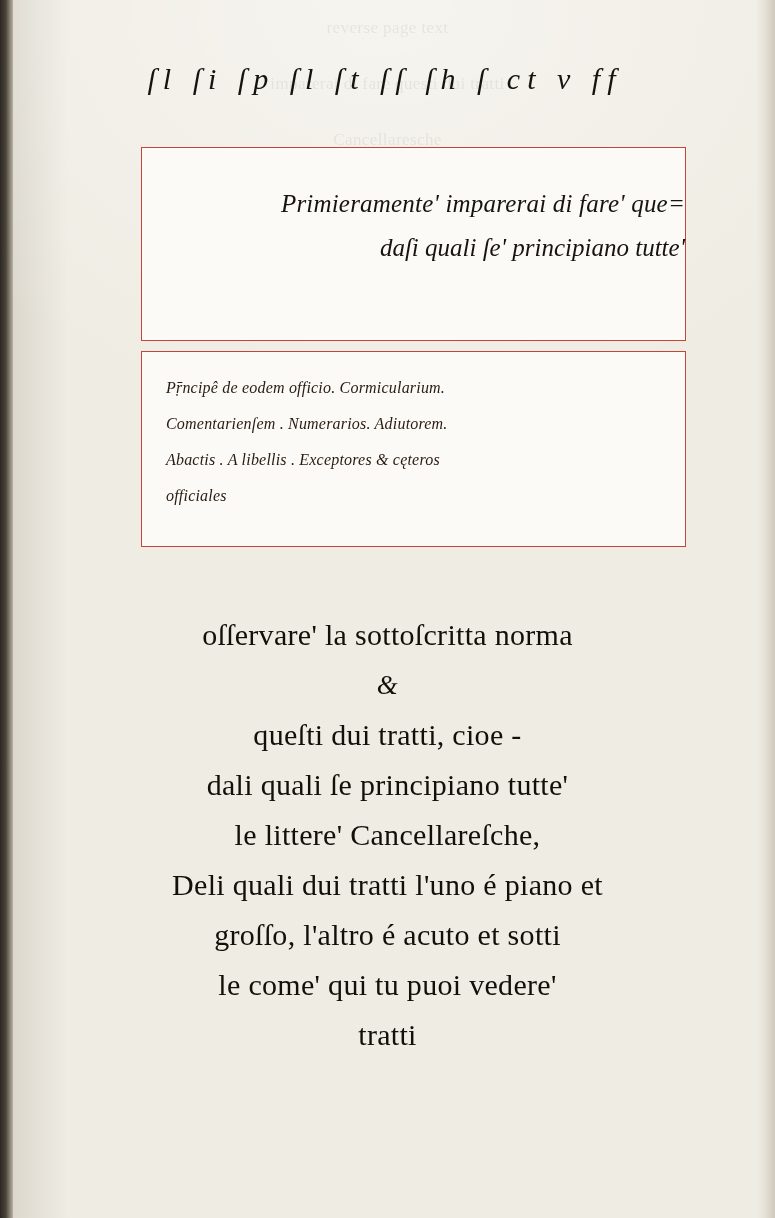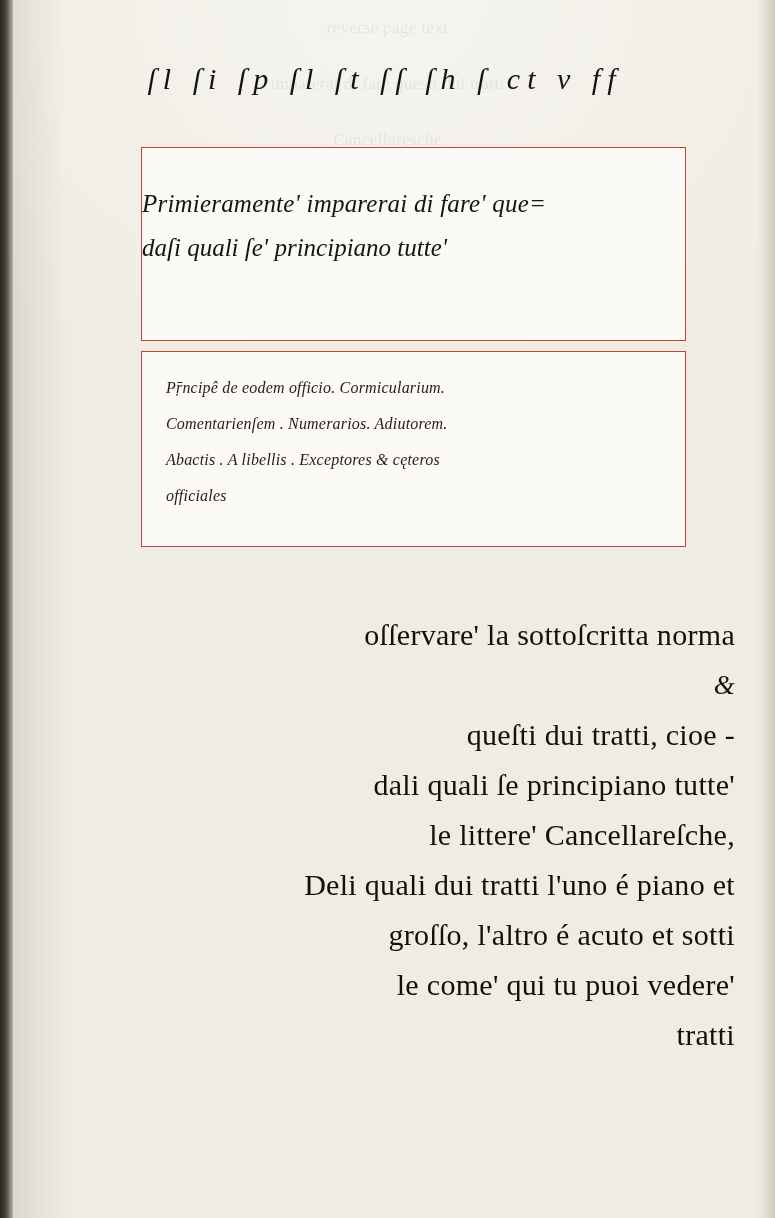--- a/index.html
+++ b/index.html
@@ -91,21 +91,21 @@
     left: 141px;
     top: 351px;
     width: 545px;
     height: 196px;
   }
 
   .plate-one-text {
     position: absolute;
     left: 0; right: 0;
     top: 34px;
-    text-align: left;
+    text-align: right;
     font-family: "Liberation Serif", serif;
     font-style: italic;
     color: #171410;
     font-size: 25px;
     line-height: 44px;
   }
   .plate-one-text .l1 { letter-spacing: 0.2px; }
 
   .plate-two-text {
     position: absolute;
@@ -131,21 +131,21 @@
     font-family: "Liberation Serif", serif;
     font-size: 30px;
     line-height: 50px;
     color: #121009;
     letter-spacing: 0.3px;
   }
   .transcription .amp {
     font-style: italic;
     font-size: 27px;
   }
-  .transcription .line { white-space: nowrap; text-align: right; }
+  .transcription .line { white-space: nowrap; }
 </style>
 </head>
 <body>
 
 <div id="page">
 
   <div class="paper-tint"></div>
 
   <div class="showthrough">
     <div>reverse page text</div>

